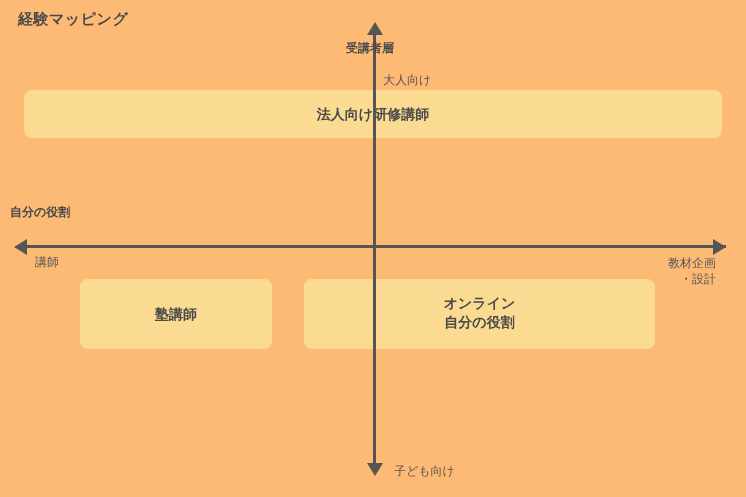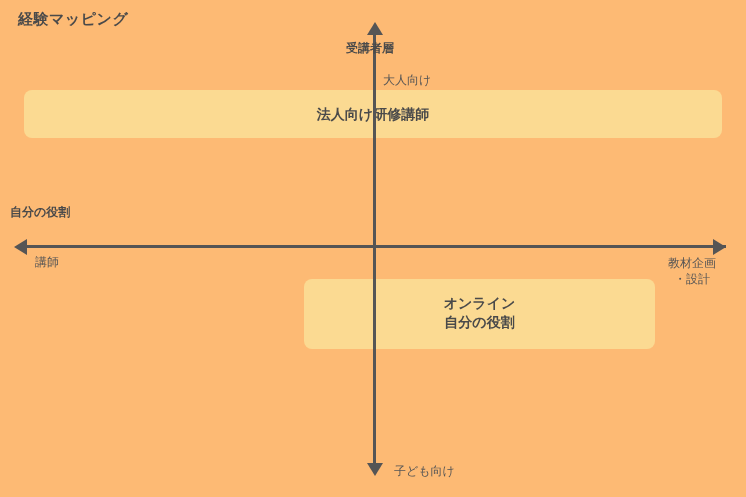--- a/index.html
+++ b/index.html
@@ -101,21 +101,21 @@
     position: absolute;
     font-size: 12px;
     color: #555555;
     white-space: nowrap;
     z-index: 7;
     line-height: 1.3;
   }
   .axis-end.top-inner    { left: 383px; top: 73px; }
   .axis-end.bottom-inner { left: 394px; top: 464px; }
   .axis-end.left-inner   { left: 35px;  top: 255px; }
-  .axis-end.right-outer  { left: 668px; top: 256px; text-align: center; }
+  .axis-end.right-outer  { left: 668px; top: 256px; text-align: right; }
 
   
   .box {
     position: absolute;
     background: #FBDA92;
     border-radius: 8px;
     display: flex;
     align-items: center;
     justify-content: center;
     text-align: center;
@@ -139,20 +139,23 @@
 
 <div id="canvas">
 
   <div class="title">経験マッピング</div>
 
   <div class="box box-corporate">
     <span>法人向け研修講師</span>
   </div>
 
 
+  <div class="box box-juku">
+    <span>塾講師</span>
+  </div>
 
   <div class="box box-online">
     <div>
       <span>オンライン</span>
       <span>自分の役割</span>
     </div>
   </div>
 
   <div class="axis-v"></div>
   <div class="axis-h"></div>

